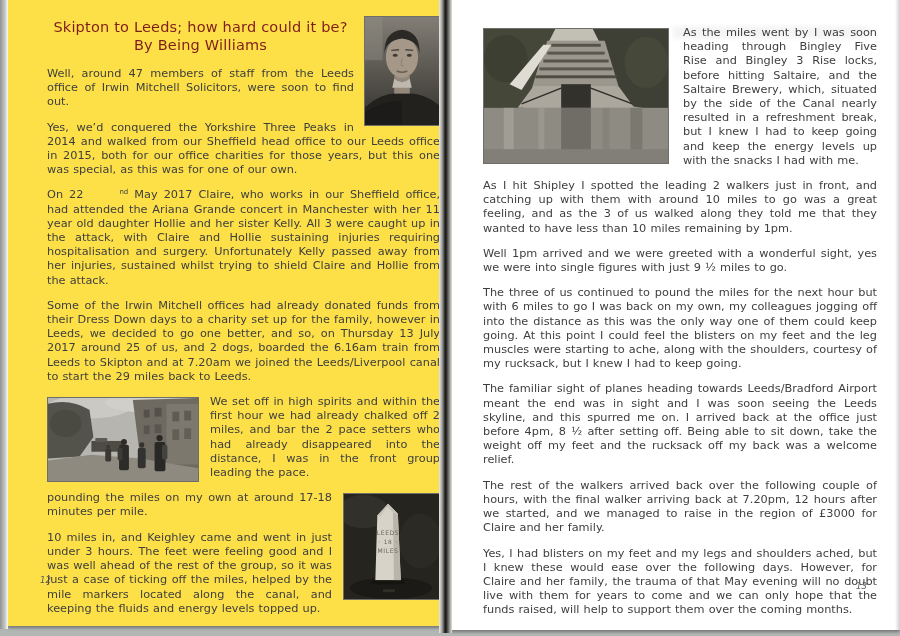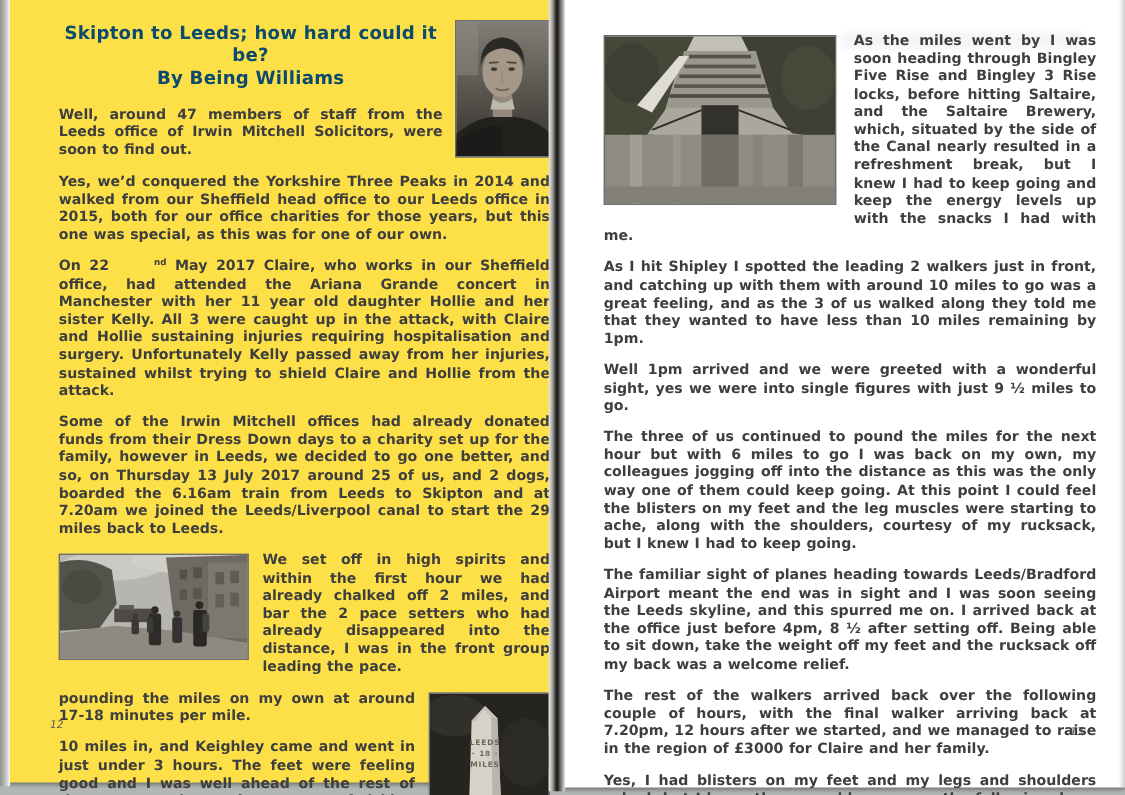--- a/index.html
+++ b/index.html
@@ -21,26 +21,26 @@
     background:linear-gradient(90deg,#8e9290 0%,#c3c5c3 60%,#fbfbf9 100%);
   }
   .right-edge{
     position:absolute;right:0;top:0;width:5px;height:630px;z-index:4;
     background:linear-gradient(90deg,rgba(0,0,0,0) 0%,rgba(60,60,58,.25) 100%);
   }
   .col{position:absolute;z-index:2;}
   .col-left{left:47px;top:14px;width:393px;}
   .col-right{left:483px;top:26px;width:394px;}
   .title{
-    text-align:center;font-weight:bold;font-size:14.5px;line-height:18px;
-    color:#0c4a6e;margin:4px 0 13px 0;letter-spacing:.2px;
+    text-align:center;font-weight:normal;font-size:14.5px;line-height:18px;
+    color:#7f1d1d;margin:4px 0 13px 0;letter-spacing:.2px;
   }
   .para{
     margin:0 0 11px 0;font-size:11.3px;line-height:14.2px;color:#3e3e3e;
-    text-align:justify;word-spacing:.5px;font-weight:bold;
+    text-align:justify;word-spacing:.5px;
   }
   .para sup{font-size:7px;line-height:0;vertical-align:super;margin-left:36px;}
   figure{margin:0;}
   .photo{border:1px solid #6e6e6a;background:#8a8a86;box-sizing:border-box;overflow:hidden;}
   .photo svg{display:block;}
   .float-portrait{float:right;width:76px;height:110px;margin:2px 0 8px 10px;}
   .float-walkers{float:left;width:152px;height:85px;margin:2px 11px 6px 0;}
   .float-milestone{float:right;width:97px;height:107px;margin:2px 0 6px 11px;display:block;}
   .float-locks{float:left;width:186px;height:136px;margin:2px 14px 9px 0;}
   .page-num{position:absolute;font-size:8.5px;font-style:italic;color:#5a5a5a;z-index:3;}

